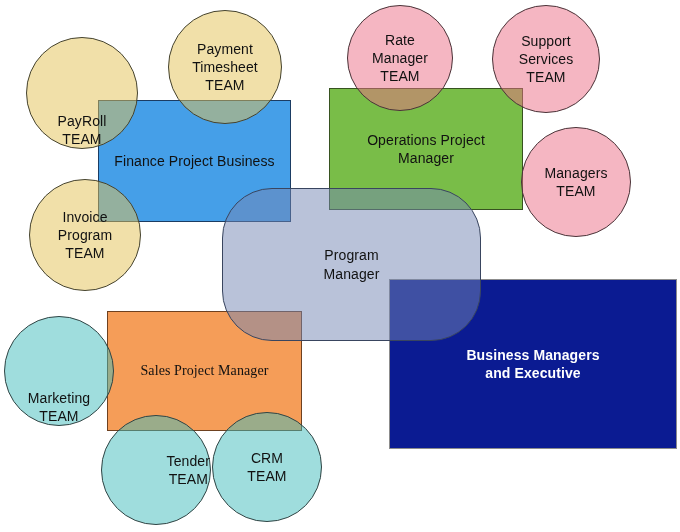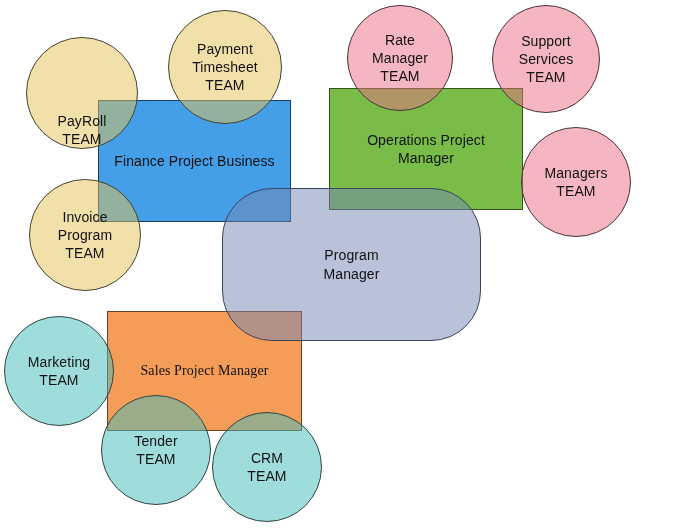--- a/index.html
+++ b/index.html
@@ -44,41 +44,45 @@
   #rect-program    { left: 222px; top: 188px; width: 259px; height: 153px; border-radius: 50px; }
 
   
   #c-payroll   { left:  26px; top:  37px; width: 112px; height: 112px; }
   #c-payment   { left: 168px; top:  10px; width: 114px; height: 114px; }
   #c-invoice   { left:  29px; top: 179px; width: 112px; height: 112px; }
   #c-rate      { left: 347px; top:   5px; width: 106px; height: 106px; }
   #c-support   { left: 492px; top:   5px; width: 108px; height: 108px; }
   #c-timesheet { left: 521px; top: 127px; width: 110px; height: 110px; }
   #c-marketing { left:   4px; top: 316px; width: 110px; height: 110px; }
-  #c-tender    { left: 101px; top: 395px; width: 110px; height: 110px; }
+  #c-tender    { left: 101px; top: 415px; width: 110px; height: 110px; justify-content: flex-end; }
   #c-crm       { left: 212px; top: 412px; width: 110px; height: 110px; }
 </style>
 </head>
 <body>
 
 <div id="canvas">
 
   <div class="shape rect" id="rect-finance" style="background-color: rgb(69, 159, 232); border-color: rgb(27, 60, 99);">
     <span class="label">Finance Project Business</span>
   </div>
 
   <div class="shape rect" id="rect-operations" style="background-color: rgb(121, 189, 72); border-color: rgb(55, 82, 32);">
     <span class="label">Operations Project
 Manager</span>
   </div>
 
   <div class="shape rect" id="rect-sales" style="background-color: rgb(245, 157, 88); border-color: rgb(110, 65, 32); font-family: Liberation Serif, serif;">
     <span class="label">Sales Project Manager</span>
   </div>
 
+  <div class="shape rect" id="rect-business" style="background-color: rgb(11, 27, 146); border-color: rgb(140, 140, 140);">
+    <span class="label" style="color: rgb(255, 255, 255);">Business Managers
+and Executive</span>
+  </div>
 
   <div class="shape overlay-rect" id="rect-program" style="background-color: rgba(115, 133, 179, 0.5); border-color: rgb(57, 69, 95);">
     <span class="label">Program
 Manager</span>
   </div>
 
   <div class="shape circle" id="c-payroll" style="background-color: rgba(227, 193, 83, 0.5); border-color: rgb(69, 67, 47); align-items: flex-end;">
     <span class="label">PayRoll
 TEAM</span>
   </div>
@@ -105,21 +109,21 @@
     <span class="label">Support
 Services
 TEAM</span>
   </div>
 
   <div class="shape circle" id="c-timesheet" style="background-color: rgba(235, 109, 133, 0.5); border-color: rgb(74, 51, 56);">
     <span class="label">Managers
 TEAM</span>
   </div>
 
-  <div class="shape circle" id="c-marketing" style="background-color: rgba(63, 187, 187, 0.5); border-color: rgb(47, 68, 68);">
+  <div class="shape circle" id="c-marketing" style="background-color: rgba(63, 187, 187, 0.5); border-color: rgb(47, 68, 68); align-items: flex-end;">
     <span class="label">Marketing
 TEAM</span>
   </div>
 
   <div class="shape circle" id="c-tender" style="background-color: rgba(63, 187, 187, 0.5); border-color: rgb(47, 68, 68);">
     <span class="label">Tender
 TEAM</span>
   </div>
 
   <div class="shape circle" id="c-crm" style="background-color: rgba(63, 187, 187, 0.5); border-color: rgb(47, 68, 68);">

